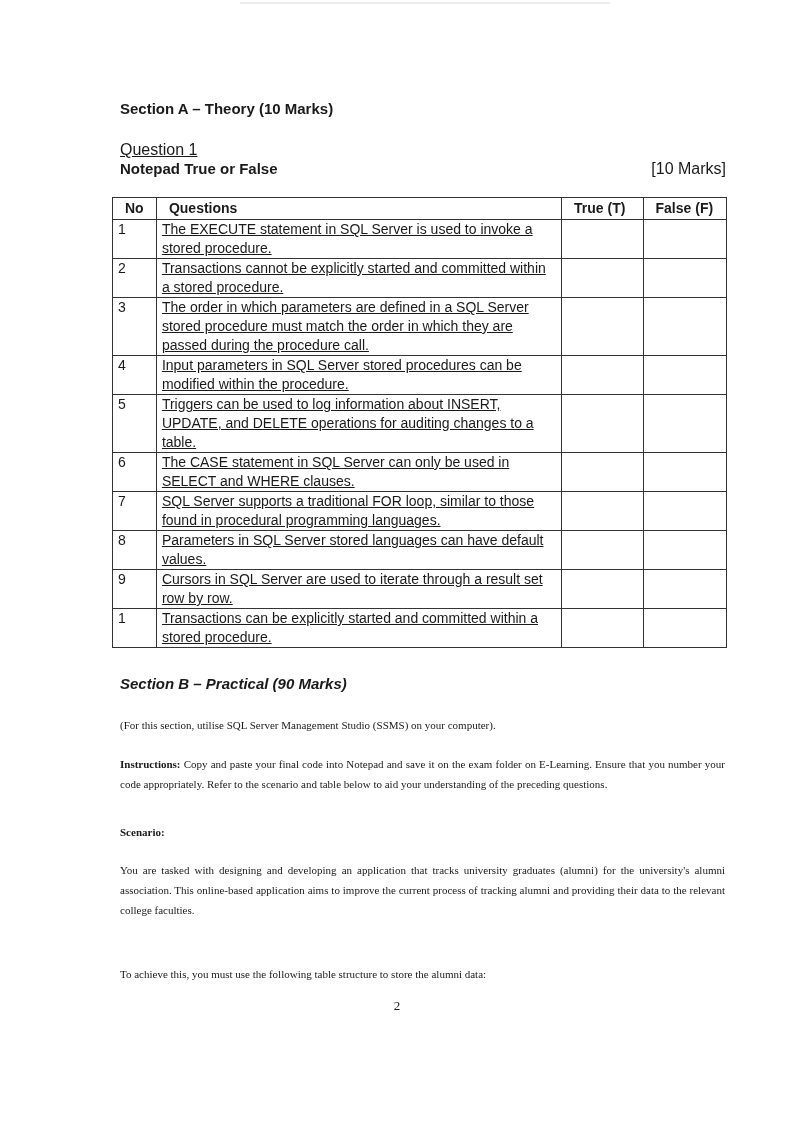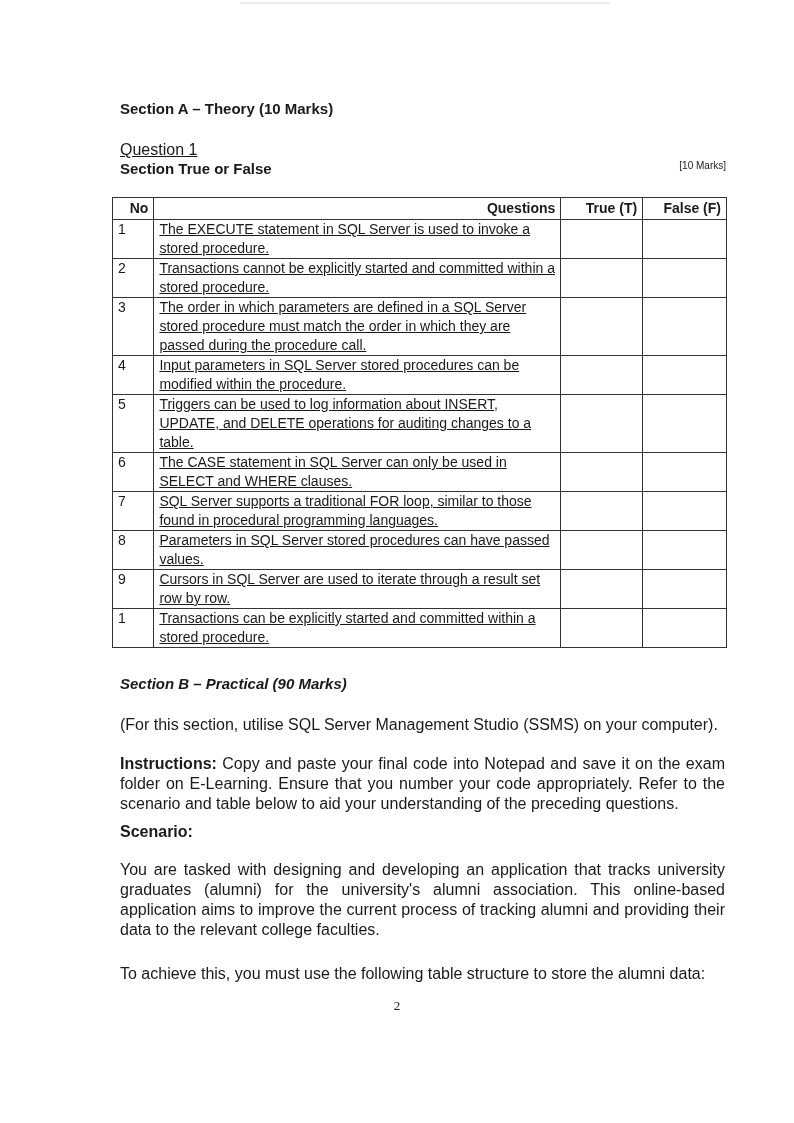--- a/index.html
+++ b/index.html
@@ -7,49 +7,49 @@
     width: 794px; height: 1123px; position: relative; overflow: hidden;
     font-family: "Liberation Sans", sans-serif; color: #1a1a1a;
   }
   .page { position: absolute; left: 0; top: 0; width: 794px; height: 1123px; background: #fff; }
   .scan-line { position: absolute; top: 2px; left: 240px; width: 370px; height: 2px; background: #ececec; }
   .h-bold { font-weight: bold; font-size: 15px; }
   .abs { position: absolute; }
   .section-a { left: 120px; top: 100px; }
   .q1 { left: 120px; top: 141px; font-size: 16px; text-decoration: underline; }
   .choose { left: 120px; top: 160px; }
-  .marks { right: 68px; top: 160px; font-size: 10px; }
+  .marks { right: 68px; top: 160px; font-size: 16px; }
   table.tf {
     position: absolute; left: 112px; top: 197px; width: 615px;
     border-collapse: collapse; font-size: 14px; line-height: 19px;
   }
   table.tf th, table.tf td { border: 1px solid #333; vertical-align: top; padding: 0 5px; }
-  table.tf th { font-weight: bold; text-align: right; padding: 1px 5px; }
+  table.tf th { font-weight: bold; text-align: left; padding: 1px 12px; }
   table.tf td.no { width: 30px; }
   table.tf td.q { width: 392px; text-decoration: underline; }
   table.tf td.t { width: 70px; }
   table.tf td.f { width: 72px; }
   .section-b { left: 120px; top: 675px; font-style: italic; }
-  .para { position: absolute; left: 120px; width: 605px; font-size: 16px; line-height: 20px; text-align: justify; }
+  .para { position: absolute; left: 120px; width: 605px; font-size: 11px; line-height: 20px; text-align: justify; font-family: Liberation Serif, serif; }
   .p1 { top: 715px; }
   .p2 { top: 754px; }
   .p3 { top: 822px; font-weight: bold; }
   .p4 { top: 860px; }
   .p5 { top: 928px; margin-top: 36px; }
   .pagenum { position: absolute; left: 0; width: 794px; top: 998px; text-align: center; font-family: "Liberation Serif", serif; font-size: 13px; }
 </style>
 </head>
 <body>
 
 <div class="page">
   <div class="scan-line"></div>
 
   <div class="abs h-bold section-a">Section A – Theory (10 Marks)</div>
   <div class="abs q1">Question 1</div>
-  <div class="abs h-bold choose">Section True or False</div>
+  <div class="abs h-bold choose">Notepad True or False</div>
   <div class="abs marks">[10 Marks]</div>
 
   <table class="tf">
     <thead>
       <tr>
         <th>No</th>
         <th>Questions</th>
         <th>True (T)</th>
         <th>False (F)</th>
       </tr>
@@ -92,21 +92,21 @@
           <td class="f"></td>
         </tr>
       <tr>
           <td class="no">7</td>
           <td class="q">SQL Server supports a traditional FOR loop, similar to those found in procedural programming languages.</td>
           <td class="t"></td>
           <td class="f"></td>
         </tr>
       <tr>
           <td class="no">8</td>
-          <td class="q">Parameters in SQL Server stored procedures can have passed values.</td>
+          <td class="q">Parameters in SQL Server stored languages can have default values.</td>
           <td class="t"></td>
           <td class="f"></td>
         </tr>
       <tr>
           <td class="no">9</td>
           <td class="q">Cursors in SQL Server are used to iterate through a result set row by row.</td>
           <td class="t"></td>
           <td class="f"></td>
         </tr>
       <tr>

